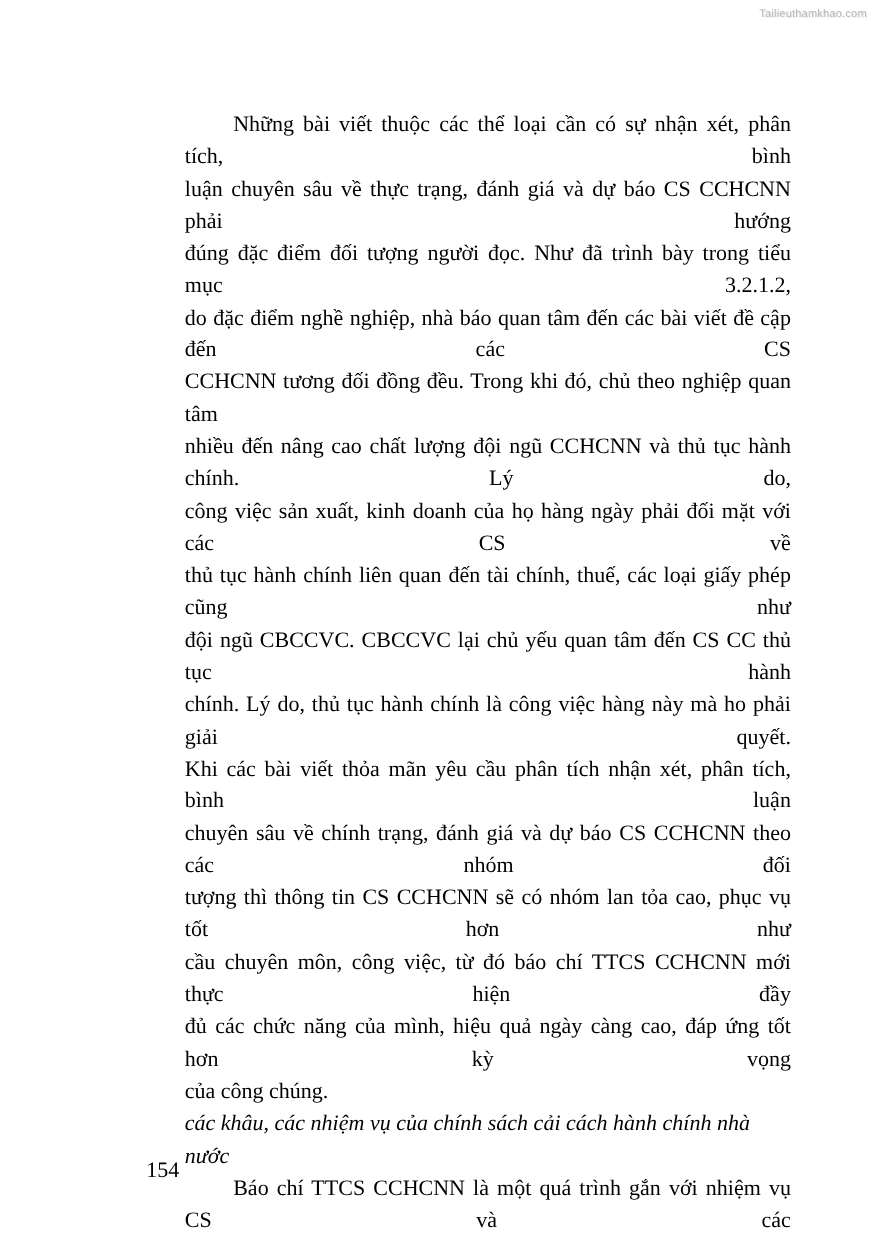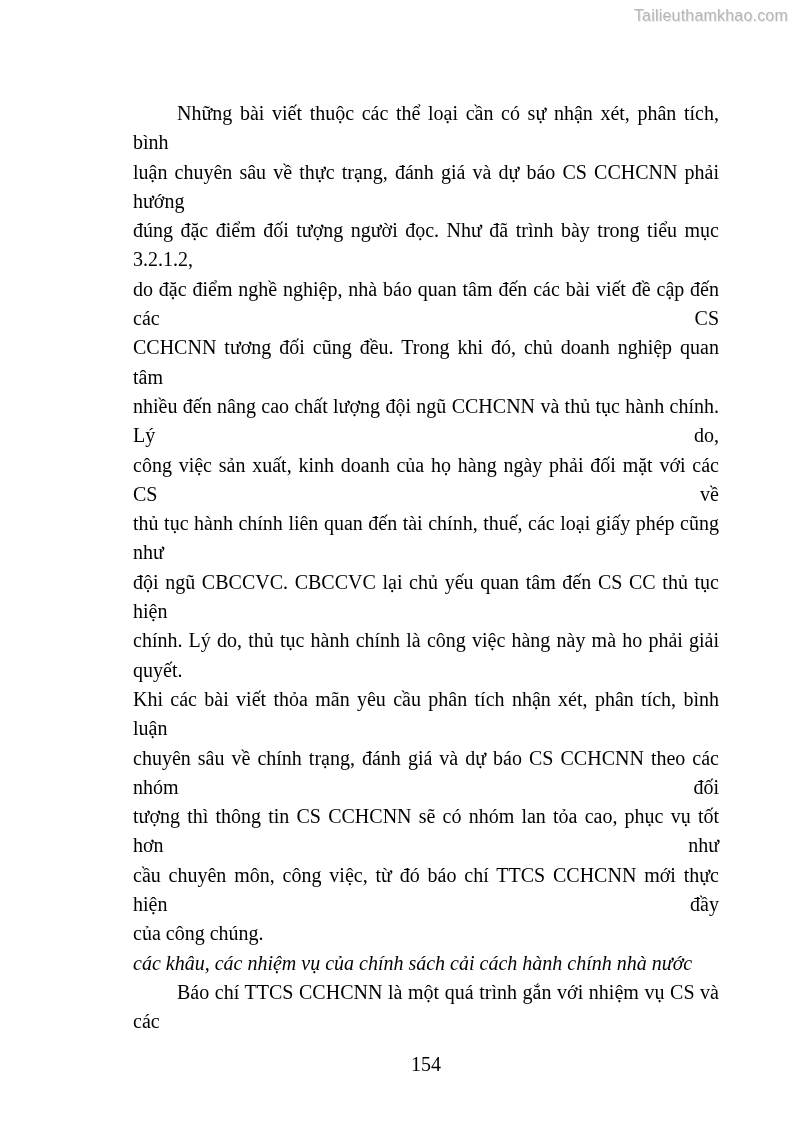--- a/index.html
+++ b/index.html
@@ -9,71 +9,71 @@
     background: #ffffff;
     position: relative;
     overflow: hidden;
     font-family: "Liberation Serif", serif;
   }
   .watermark {
     position: absolute;
     top: 7px;
     right: 6px;
     font-family: "Liberation Sans", sans-serif;
-    font-size: 16px;
+    font-size: 10px;
     color: #b5b5b5;
     text-shadow: 1px 1px 0 #e9e9e9;
     letter-spacing: 0.2px;
   }
   .textblock {
     position: absolute;
     left: 133px;
     top: 99px;
     width: 586px;
     font-size: 20px;
     line-height: 29.3px;
     color: #000000;
   }
   .para { margin: 0; padding: 0; }
-  .ln { min-height: 29.3px; }
+  .ln { min-height: 29.3px; margin-left: 35px; }
   .j   { text-align: justify; text-align-last: justify; }
   .ind { text-indent: 44px; }
   .it  { font-style: italic; }
   .pagenum {
     position: absolute;
     top: 1053px;
     left: 133px;
     width: 586px;
-    text-align: center;
     font-size: 20px;
     color: #000000;
   }
 </style>
 </head>
 <body>
 
 <div class="watermark">Tailieuthamkhao.com</div>
 
 <div class="textblock">
 
   <div class="para">
     <div class="ln j ind">Những bài viết thuộc các thể loại cần có sự nhận xét, phân tích, bình</div>
     <div class="ln j">luận chuyên sâu về thực trạng, đánh giá và dự báo CS CCHCNN phải hướng</div>
     <div class="ln j">đúng đặc điểm đối tượng người đọc. Như đã trình bày trong tiểu mục 3.2.1.2,</div>
     <div class="ln j">do đặc điểm nghề nghiệp, nhà báo quan tâm đến các bài viết đề cập đến các CS</div>
-    <div class="ln j">CCHCNN tương đối cũng đều. Trong khi đó, chủ doanh nghiệp quan tâm</div>
+    <div class="ln j">CCHCNN tương đối đồng đều. Trong khi đó, chủ theo nghiệp quan tâm</div>
     <div class="ln j">nhiều đến nâng cao chất lượng đội ngũ CCHCNN và thủ tục hành chính. Lý do,</div>
     <div class="ln j">công việc sản xuất, kinh doanh của họ hàng ngày phải đối mặt với các CS về</div>
     <div class="ln j">thủ tục hành chính liên quan đến tài chính, thuế, các loại giấy phép cũng như</div>
-    <div class="ln j">đội ngũ CBCCVC. CBCCVC lại chủ yếu quan tâm đến CS CC thủ tục hiện</div>
+    <div class="ln j">đội ngũ CBCCVC. CBCCVC lại chủ yếu quan tâm đến CS CC thủ tục hành</div>
     <div class="ln j">chính. Lý do, thủ tục hành chính là công việc hàng này mà ho phải giải quyết.</div>
     <div class="ln j">Khi các bài viết thỏa mãn yêu cầu phân tích nhận xét, phân tích, bình luận</div>
     <div class="ln j">chuyên sâu về chính trạng, đánh giá và dự báo CS CCHCNN theo các nhóm đối</div>
     <div class="ln j">tượng thì thông tin CS CCHCNN sẽ có nhóm lan tỏa cao, phục vụ tốt hơn như</div>
     <div class="ln j">cầu chuyên môn, công việc, từ đó báo chí TTCS CCHCNN mới thực hiện đầy</div>
+    <div class="ln j">đủ các chức năng của mình, hiệu quả ngày càng cao, đáp ứng tốt hơn kỳ vọng</div>
     <div class="ln">của công chúng.</div>
   </div>
 
   <div class="para">
     <div class="ln it">các khâu, các nhiệm vụ của chính sách cải cách hành chính nhà nước</div>
   </div>
 
   <div class="para">
     <div class="ln j ind">Báo chí TTCS CCHCNN là một quá trình gắn với nhiệm vụ CS và các</div>
 

